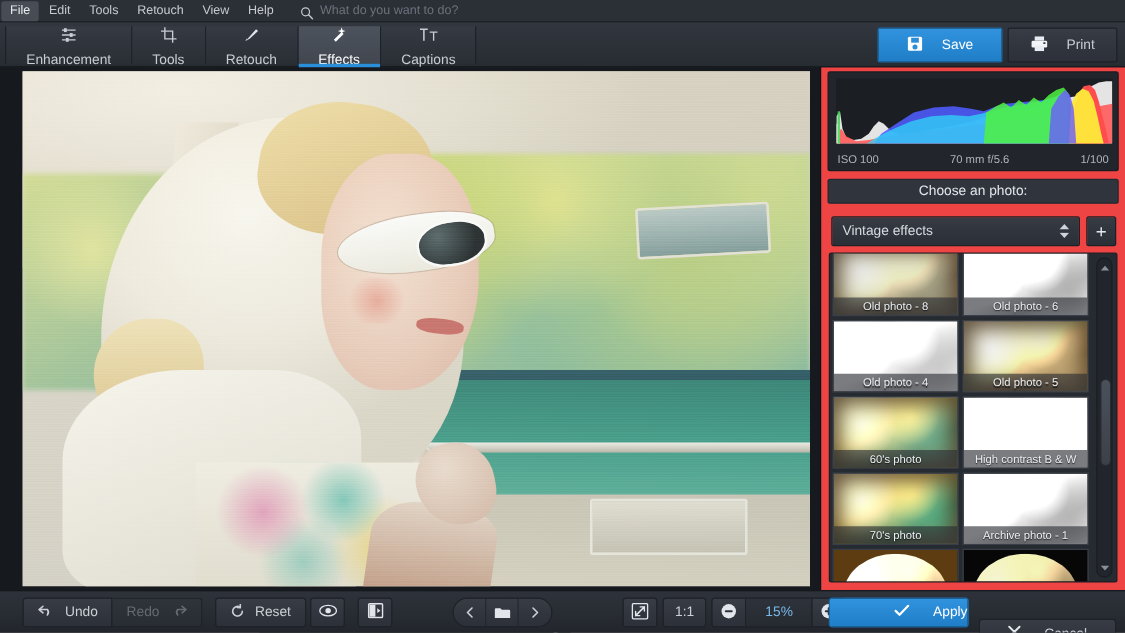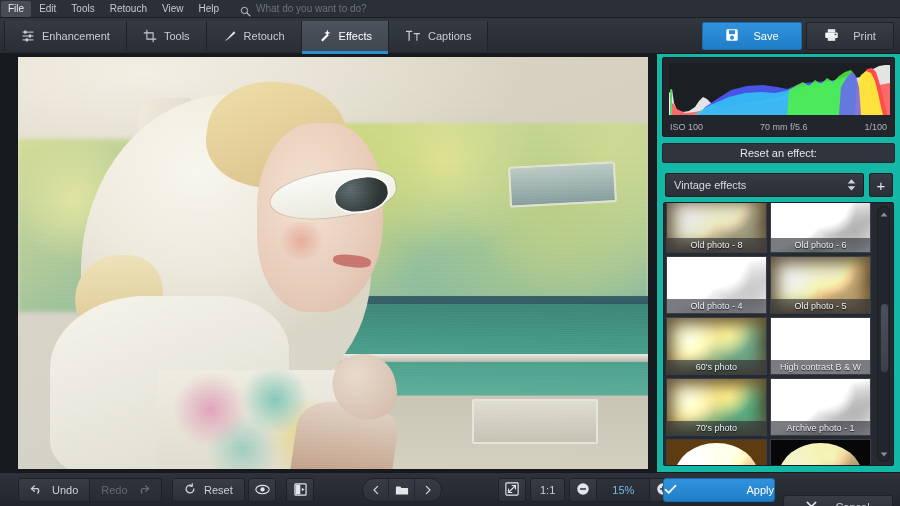--- a/index.html
+++ b/index.html
@@ -35,20 +35,21 @@
     border-bottom: 1px solid #15181c;
   }
   .tabs { position: absolute; left: 4px; top: 3px; display: flex; height: 30px; }
   .tab {
     display: flex; align-items: center; gap: 7px;
     padding: 0 16px; height: 30px;
     font-size: 11px; color: #c8ccd3;
     border-right: 1px solid #1e2128;
     position: relative;
     background: linear-gradient(#353a43, #2a2e35);
+    flex-direction: column;
   }
   .tab:first-child { border-left: 1px solid #1e2128; }
   .tab.active { background: linear-gradient(#4d535d, #41464f); color: #fff; }
   .tab.active:after {
     content: ""; position: absolute; left: 0; right: 0; bottom: -3px;
     height: 3px; background: #2a8fd8;
   }
   .tab svg { display: block; }
 
   .top-right { position: absolute; right: 6px; top: 4px; display: flex; gap: 4px; }
@@ -246,21 +247,21 @@
   }
   .compare-next {
     width: 15px; height: 15px; border-radius: 50%;
     background: #f2f4f7; display: flex; align-items: center; justify-content: center;
     flex: 0 0 auto;
   }
 
   
   .rightpanel {
     position: absolute; left: 657px; top: 54px; width: 243px; height: 418px;
-    background: #14b8a6;
+    background: #ef4444;
   }
   .hist-box {
     position: absolute; left: 5px; top: 3px; width: 233px; height: 80px;
     background: #22262c; border: 1px solid #191c21; border-radius: 2px;
   }
   .hist-graph {
     position: absolute; left: 6px; top: 5px; width: 221px; height: 52px;
     background: #1b1e23; overflow: hidden;
   }
   .hist-svg { display: block; width: 100%; height: 100%; }
@@ -388,21 +389,21 @@
     border-right: 1px solid #242830;
   }
   .nav-seg:last-child { border-right: none; }
   .zoom-val {
     display: flex; align-items: center; justify-content: center;
     width: 52px; height: 24px; font-size: 11px; color: #79b9e8;
     background: linear-gradient(#2e333b,#262a31);
     border: 1px solid #1e2128; border-left: none; border-right: none;
   }
   .btn-apply {
-    display: flex; align-items: center; justify-content: space-between; gap: 18px;
+    display: flex; align-items: center; justify-content: flex-end; gap: 18px;
     width: 112px; height: 24px;
     background: linear-gradient(#3192de,#1f7ec6);
     border: 1px solid #1a6cab; border-radius: 3px;
     font-size: 11px; color: #fff;
   }
   .btn-cancel {
     display: flex; align-items: center; justify-content: center; gap: 18px;
     width: 110px; height: 24px;
     background: linear-gradient(#373c45,#2c3038);
     border: 1px solid #1e2128; border-radius: 3px;
@@ -574,21 +575,21 @@
           <rect x="1" y="26" width="2" height="26" fill="#35d14a" opacity=".8"></rect>
         </svg>
       </div>
       <div class="exif">
         <span>ISO 100</span>
         <span>70 mm f/5.6</span>
         <span>1/100</span>
       </div>
     </div>
 
-    <div class="panel-head">Reset an effect:</div>
+    <div class="panel-head">Choose an photo:</div>
 
     <div class="effect-select-row">
       <div class="effect-select">
         <span>Vintage effects</span>
         <span class="spinner">
           <svg viewBox="0 0 10 5" width="9" height="5">
               <path d="M5 0 L9.2 4.6 L0.8 4.6 Z" fill="#cfd4db"></path>
             </svg>
           <svg viewBox="0 0 10 5" width="9" height="5">
               <path d="M5 4.6 L0.8 0 L9.2 0 Z" fill="#cfd4db"></path>

